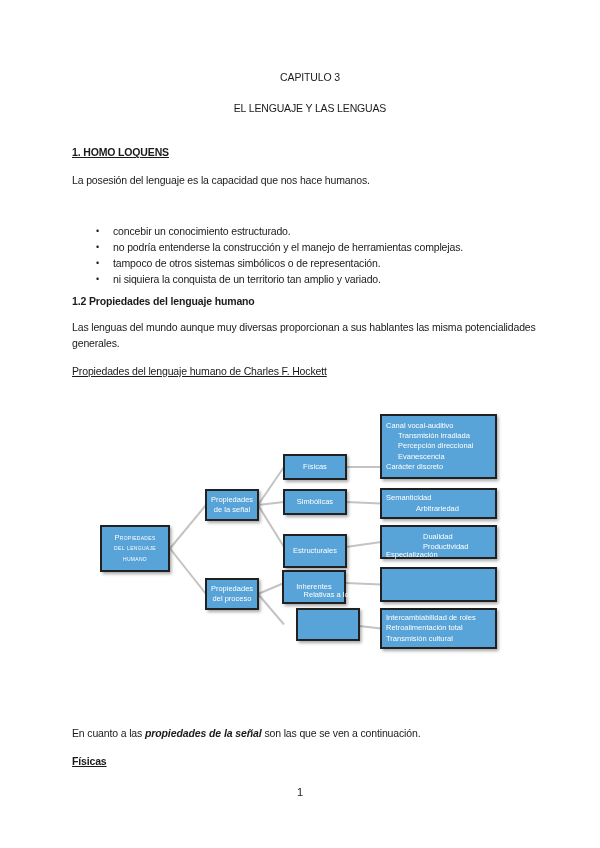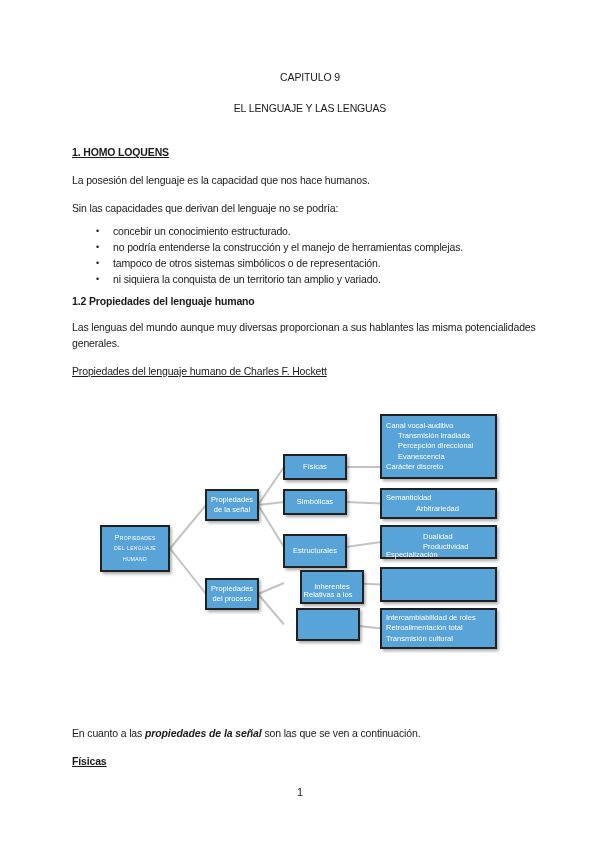--- a/index.html
+++ b/index.html
@@ -44,29 +44,28 @@
   .dbox .ind2{padding-left:30px;}
   .smallcaps{font-variant:small-caps; letter-spacing:0.3px;}
   .closing i b, .closing b i{letter-spacing:-0.1px;}
   .pagenum{position:absolute; left:0; right:0; text-align:center; font-size:11px;}
 </style>
 </head>
 <body>
 
 <div class="page">
 
-  <p class="abs center" style="top:69px">CAPITULO 9</p>
+  <p class="abs center" style="top:69px">CAPITULO 3</p>
 
   <p class="abs center" style="top:100px">EL LENGUAJE Y LAS LENGUAS</p>
 
   <p class="abs bold underline" style="top:144px">1. HOMO LOQUENS</p>
 
   <p class="abs" style="top:172px">La posesión del lenguaje es la capacidad que nos hace humanos.</p>
 
-  <p class="abs" style="top:200px">Sin las capacidades que derivan del lenguaje no se podría:</p>
 
   <ul class="abs bullets" style="top:223px">
     <li>
       <span class="bullet-marker">•</span>
       <span>concebir un conocimiento estructurado.</span>
     </li>
     <li>
       <span class="bullet-marker">•</span>
       <span>no podría entenderse la construcción y el manejo de herramientas complejas.</span>
     </li>
@@ -124,21 +123,21 @@
     </div>
 
     <div class="dbox ctr" style="left:283px; top:81px; width:64px; height:26px;">
       <span>Simbólicas</span>
     </div>
 
     <div class="dbox ctr" style="left:283px; top:126px; width:64px; height:34px;">
       <span>Estructurales</span>
     </div>
 
-    <div class="dbox ctr" style="left:300px; top:162px; width:64px; height:34px;">
+    <div class="dbox ctr" style="left:282px; top:162px; width:64px; height:34px;">
       <span>Inherentes</span>
     </div>
 
     <div class="dbox ctr" style="left:296px; top:200px; width:64px; height:33px;gap:48px;">
       <span>Relativas a los</span>
       <span>conocimiento</span>
     </div>
 
     <div class="dbox lft" style="left:380px; top:80px; width:117px; height:31px;">
       <span>Semanticidad</span>

